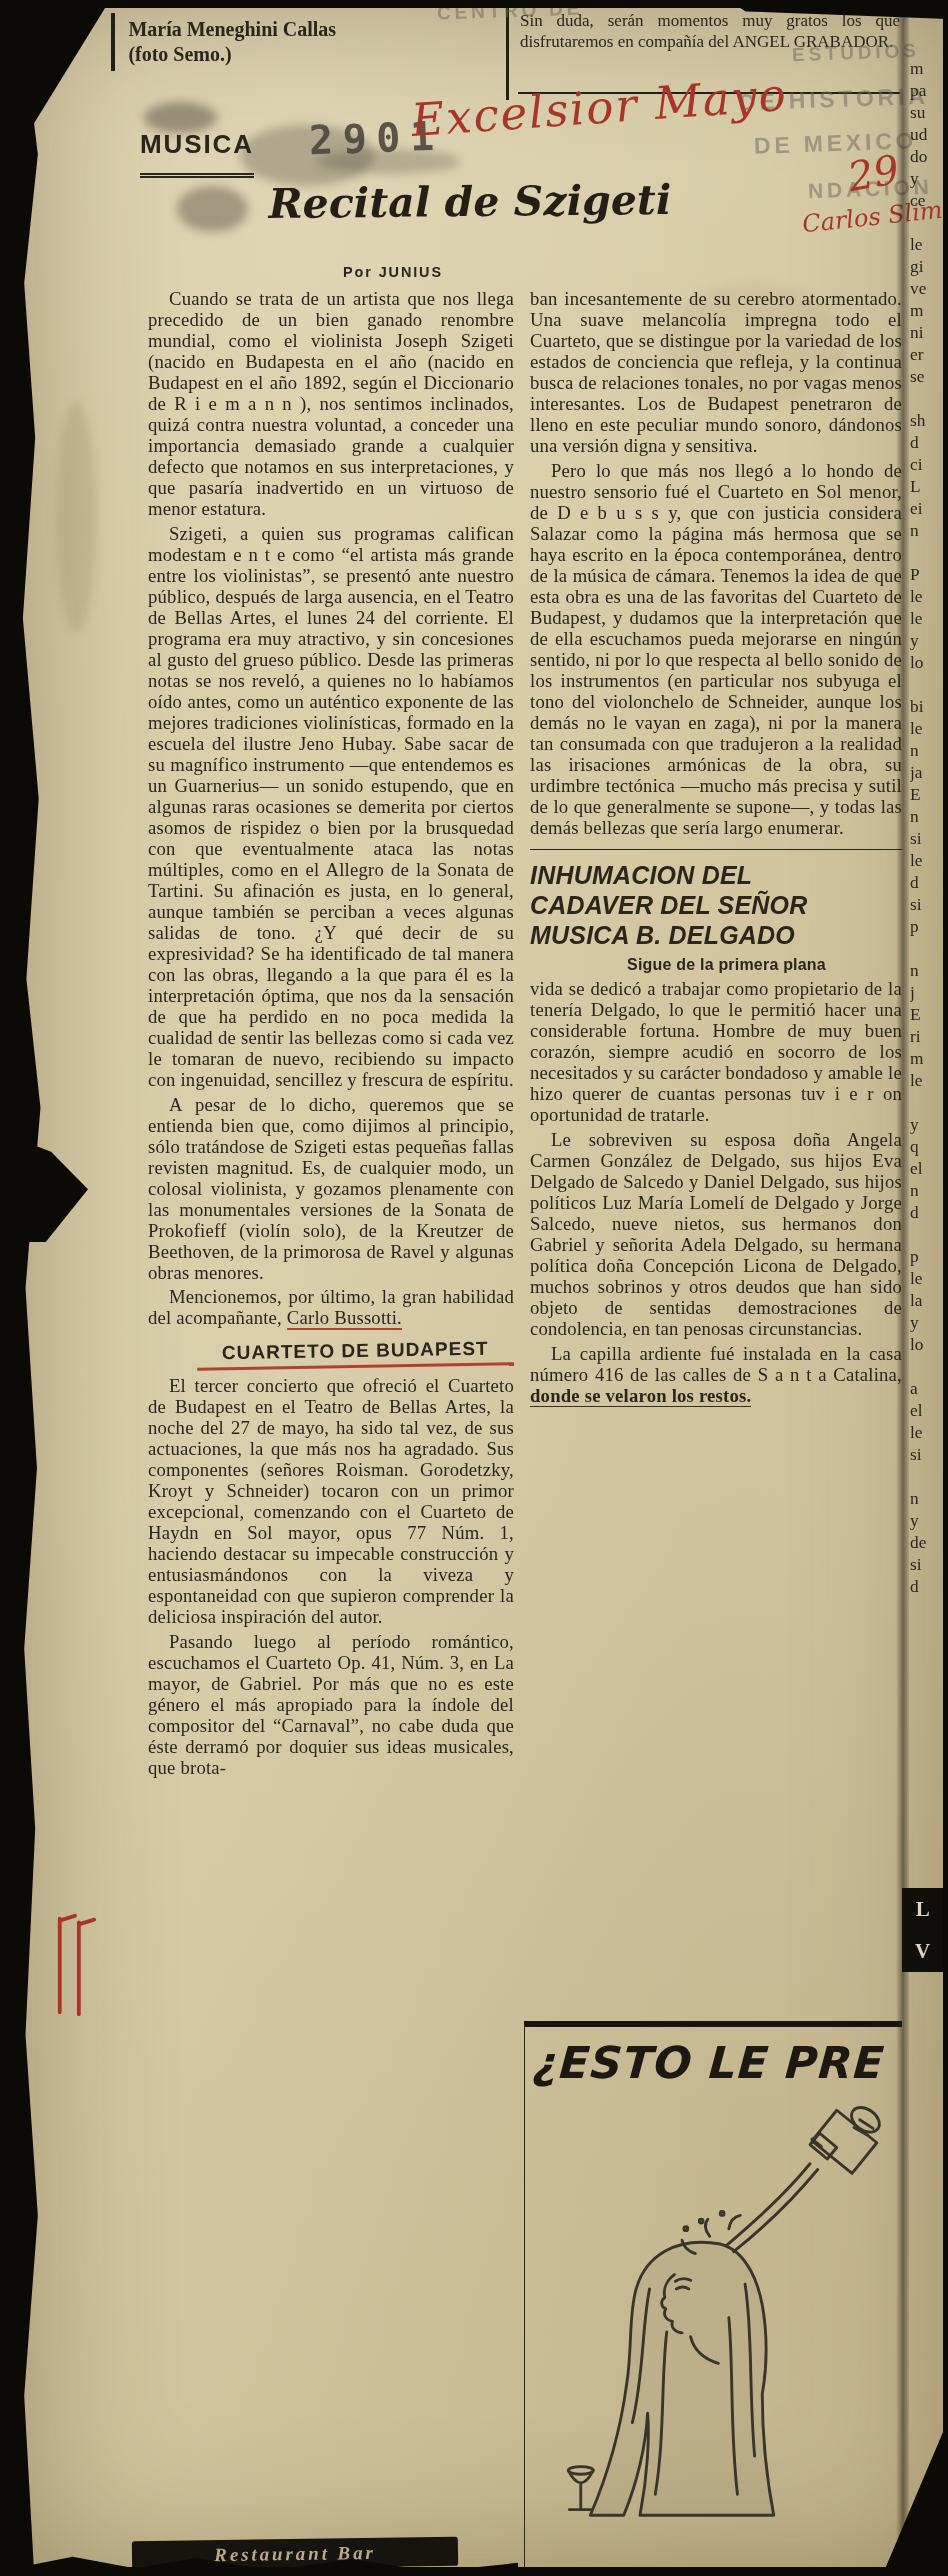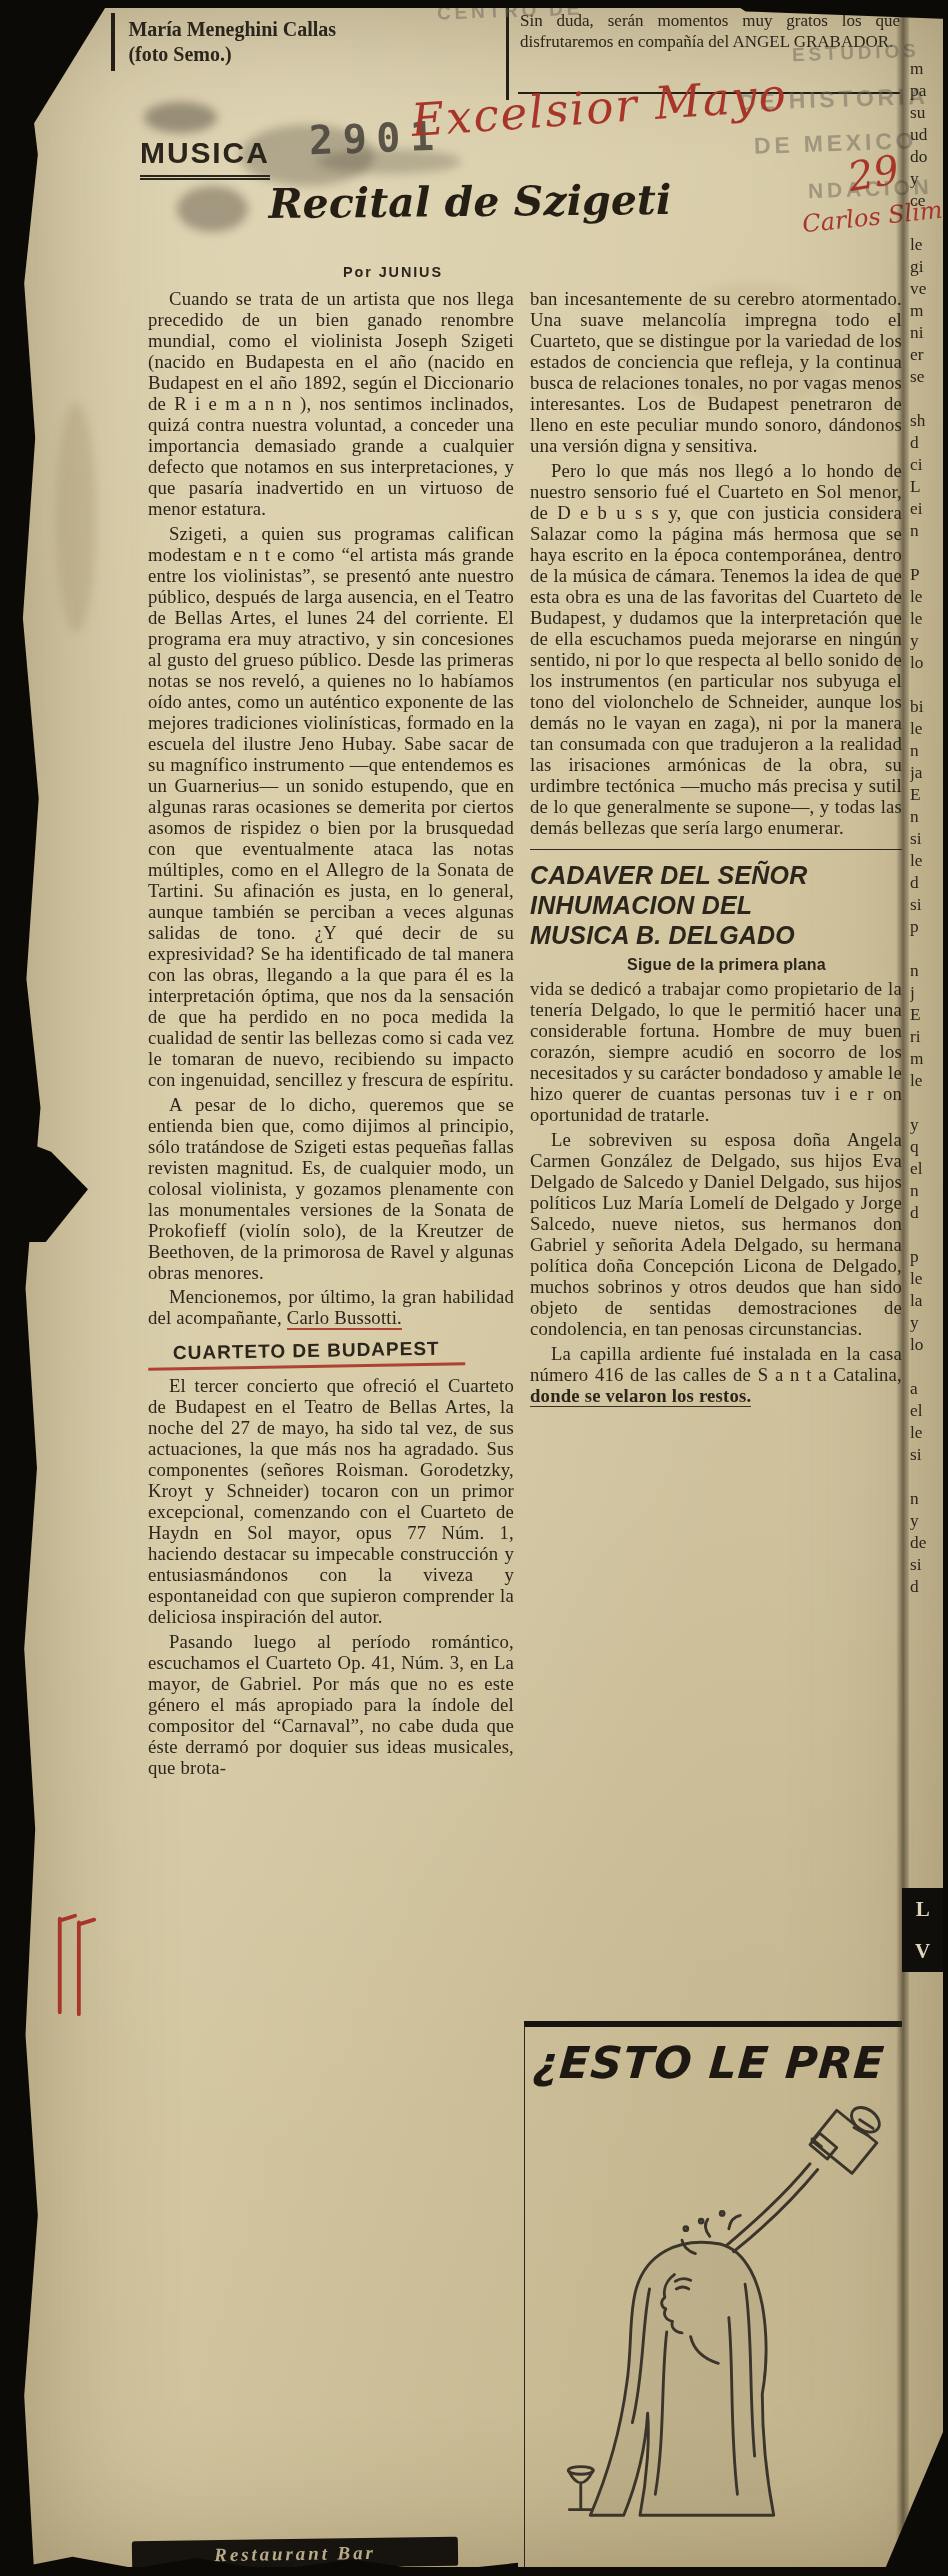--- a/index.html
+++ b/index.html
@@ -32,43 +32,43 @@
   
   .stamp-line{position:absolute;font-family:"Liberation Sans",sans-serif;font-weight:700;color:#6d675a;
     opacity:.5;letter-spacing:3.8px;z-index:2;transform:rotate(-2deg);white-space:nowrap;}
   #st0{left:437px;top:0px;font-size:19px;}
   #st1{left:792px;top:42px;font-size:19px;}
   #st2{left:739px;top:86px;font-size:23px;}
   #st3{left:754px;top:130px;font-size:23px;}
   #st4{left:808px;top:177px;font-size:21px;}
 
   
-  #section-label{position:absolute;left:140px;top:136px;z-index:2;font-family:"Liberation Sans",sans-serif;
-    font-weight:800;font-size:30px;letter-spacing:1.9px;border-bottom:5.8px double #2b251b;padding-bottom:5px;}
+  #section-label{position:absolute;left:140px;top:129px;z-index:2;font-family:"Liberation Sans",sans-serif;
+    font-weight:800;font-size:26px;letter-spacing:1.9px;border-bottom:5.8px double #2b251b;padding-bottom:13px;}
   #stamp-num{position:absolute;left:309px;top:115px;z-index:2;font-family:"DejaVu Sans Mono",monospace;
     font-weight:700;font-size:40px;color:#4a443b;letter-spacing:9.6px;opacity:.88;transform:rotate(-2deg);}
   .hw{position:absolute;font-family:"DejaVu Serif",serif;font-style:italic;color:#a8352a;z-index:3;white-space:nowrap;}
   #hw1{left:411px;top:81px;font-size:45px;transform:rotate(-4deg);letter-spacing:1.9px;}
   #hw2{left:848px;top:150px;font-size:40px;transform:rotate(-10deg);}
   #hw3{left:802px;top:203px;font-size:24px;transform:rotate(-6deg);}
   #title{position:absolute;left:134px;top:178px;width:672px;z-index:2;text-align:center;
     font-family:"DejaVu Serif",serif;font-style:italic;font-weight:700;font-size:41px;transform:rotate(-.6deg);
     color:#241e14;}
   #byline{position:absolute;left:134px;top:253px;width:518px;z-index:2;text-align:center;
     font-family:"Liberation Sans",sans-serif;font-weight:700;font-size:14.4px;letter-spacing:1.9px;margin-top:11px;}
 
   
   .col{position:absolute;top:288px;z-index:2;text-align:justify;font-size:18.7px;line-height:21px;
     letter-spacing:0.2px;overflow:hidden;color:#2b251b;}
   #col-left{left:148px;width:366px;height:2249px;}
   #col-right{left:530px;width:372px;height:1729px;}
   .col p{margin:0 0 3.8px;text-indent:21px;}
   [data-name="article1-col2-body"] p:first-child{text-indent:0;}
   [data-name="article2-body"] p:first-child{text-indent:0;}
-  .subhead{text-align:left;font-family:"Liberation Sans",sans-serif;font-weight:700;font-size:19px;
+  .subhead{text-align:right;font-family:"Liberation Sans",sans-serif;font-weight:700;font-size:19px;
     letter-spacing:1px;margin:11.5px 0 7.7px;}
   .subhead span{display:inline-block;border-bottom:3.8px solid rgba(169,51,38,.9);padding:0 25px 3.8px;
     transform:rotate(-1deg);}
   .red-under{border-bottom:2.9px solid rgba(169,51,38,.9);}
   .ink-under{border-bottom:1.9px solid #3a2e1f;font-weight:bold;}
   .divider{border:0;border-top:1.9px solid #2b261d;margin:11.5px 0 0;}
   .art2-title{margin:9.6px 0 3.8px;}
   .art2-title div{font-family:"Liberation Sans",sans-serif;font-style:italic;font-weight:700;
     font-size:25px;line-height:30px;text-indent:0;}
   .art2-sub{text-align:center;font-family:"Liberation Sans",sans-serif;font-weight:700;font-size:16px;
@@ -161,22 +161,22 @@
       </div>
   </div>
 
   <div class="col" id="col-right" data-name="article-column-right">
     <div data-name="article1-col2-body">
         <p data-name="paragraph">ban incesantemente de su cerebro atormentado. Una suave melancolía impregna todo el Cuarteto, que se distingue por la variedad de los estados de conciencia que refleja, y la continua busca de relaciones tonales, no por vagas menos interesantes. Los de Budapest penetraron de lleno en este peculiar mundo sonoro, dándonos una versión digna y sensitiva.</p>
         <p data-name="paragraph">Pero lo que más nos llegó a lo hondo de nuestro sensorio fué el Cuarteto en Sol menor, de D e b u s s y, que con justicia considera Salazar como la página más hermosa que se haya escrito en la época contemporánea, dentro de la música de cámara. Tenemos la idea de que esta obra es una de las favoritas del Cuarteto de Budapest, y dudamos que la interpretación que de ella escuchamos pueda mejorarse en ningún sentido, ni por lo que respecta al bello sonido de los instrumentos (en particular nos subyuga el tono del violonchelo de Schneider, aunque los demás no le vayan en zaga), ni por la manera tan consumada con que tradujeron a la realidad las irisaciones armónicas de la obra, su urdimbre tectónica —mucho más precisa y sutil de lo que generalmente se supone—, y todas las demás bellezas que sería largo enumerar.</p>
       </div>
     <hr class="divider" data-name="article-divider-rule">
     <div class="art2-title" data-name="article2-title">
+        <div data-name="title-line">INHUMACION DEL</div>
         <div data-name="title-line">CADAVER DEL SEÑOR</div>
-        <div data-name="title-line">INHUMACION DEL</div>
         <div data-name="title-line">MUSICA B. DELGADO</div>
       </div>
     <p class="art2-sub" data-name="article2-subtitle">Sigue de la primera plana</p>
     <div data-name="article2-body">
         <p data-name="paragraph">vida se dedicó a trabajar como propietario de la tenería Delgado, lo que le permitió hacer una considerable fortuna. Hombre de muy buen corazón, siempre acudió en socorro de los necesitados y su carácter bondadoso y amable le hizo querer de cuantas personas tuv i e r on oportunidad de tratarle.</p>
         <p data-name="paragraph">Le sobreviven su esposa doña Angela Carmen González de Delgado, sus hijos Eva Delgado de Salcedo y Daniel Delgado, sus hijos políticos Luz María Lomelí de Delgado y Jorge Salcedo, nueve nietos, sus hermanos don Gabriel y señorita Adela Delgado, su hermana política doña Concepción Licona de Delgado, muchos sobrinos y otros deudos que han sido objeto de sentidas demostraciones de condolencia, en tan penosas circunstancias.</p>
       </div>
     <p data-name="paragraph"><span data-name="paragraph-text">La capilla ardiente fué instalada en la casa número 416 de las calles de S a n t a Catalina, </span><span class="ink-under" data-name="underlined-text">donde se velaron los restos.</span></p>
   </div>
 

